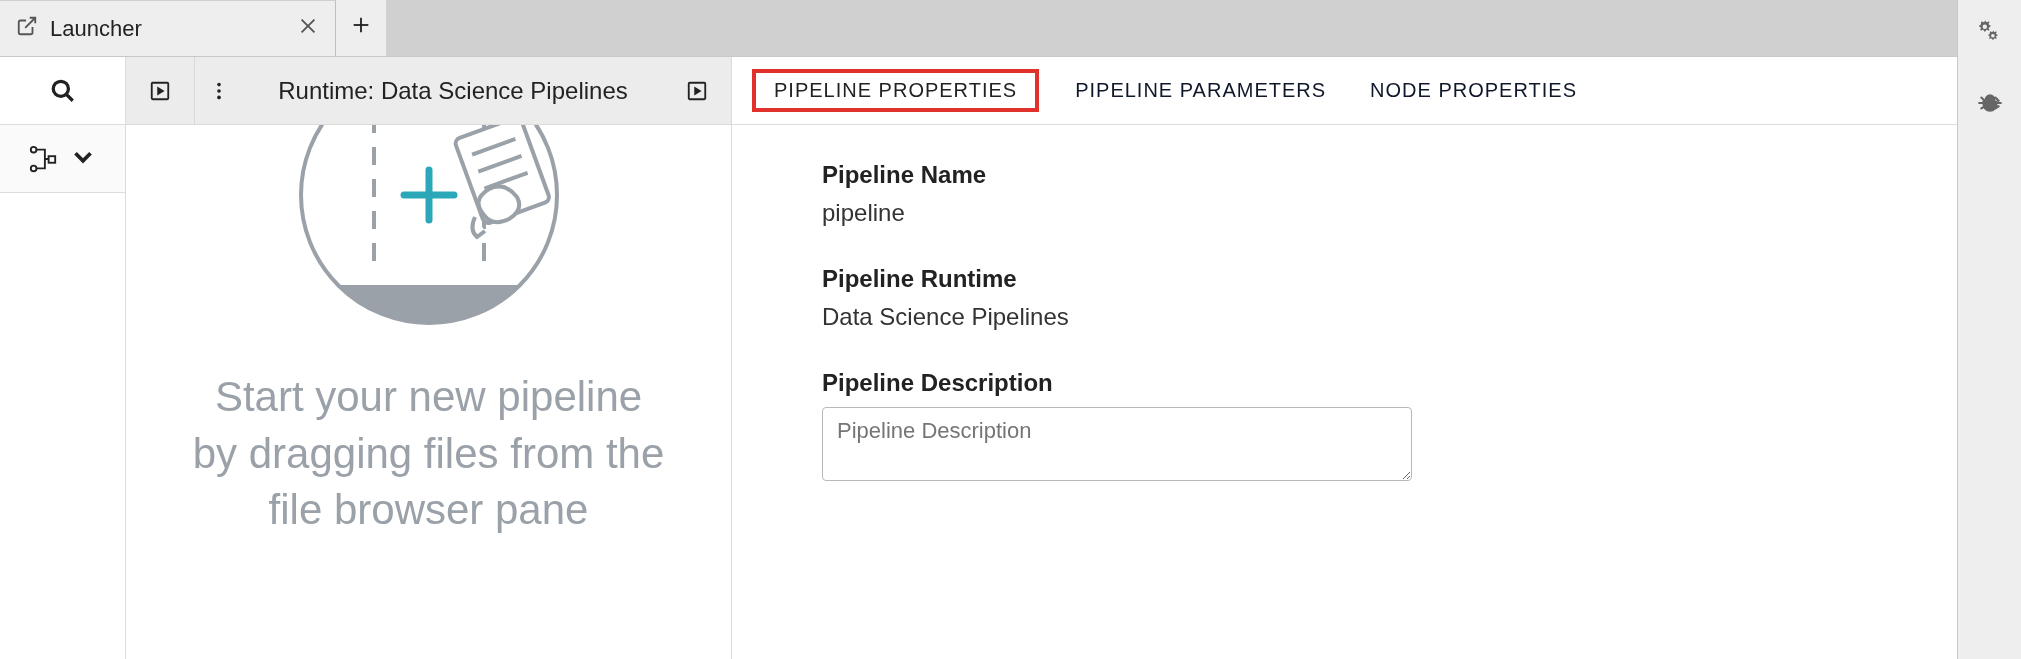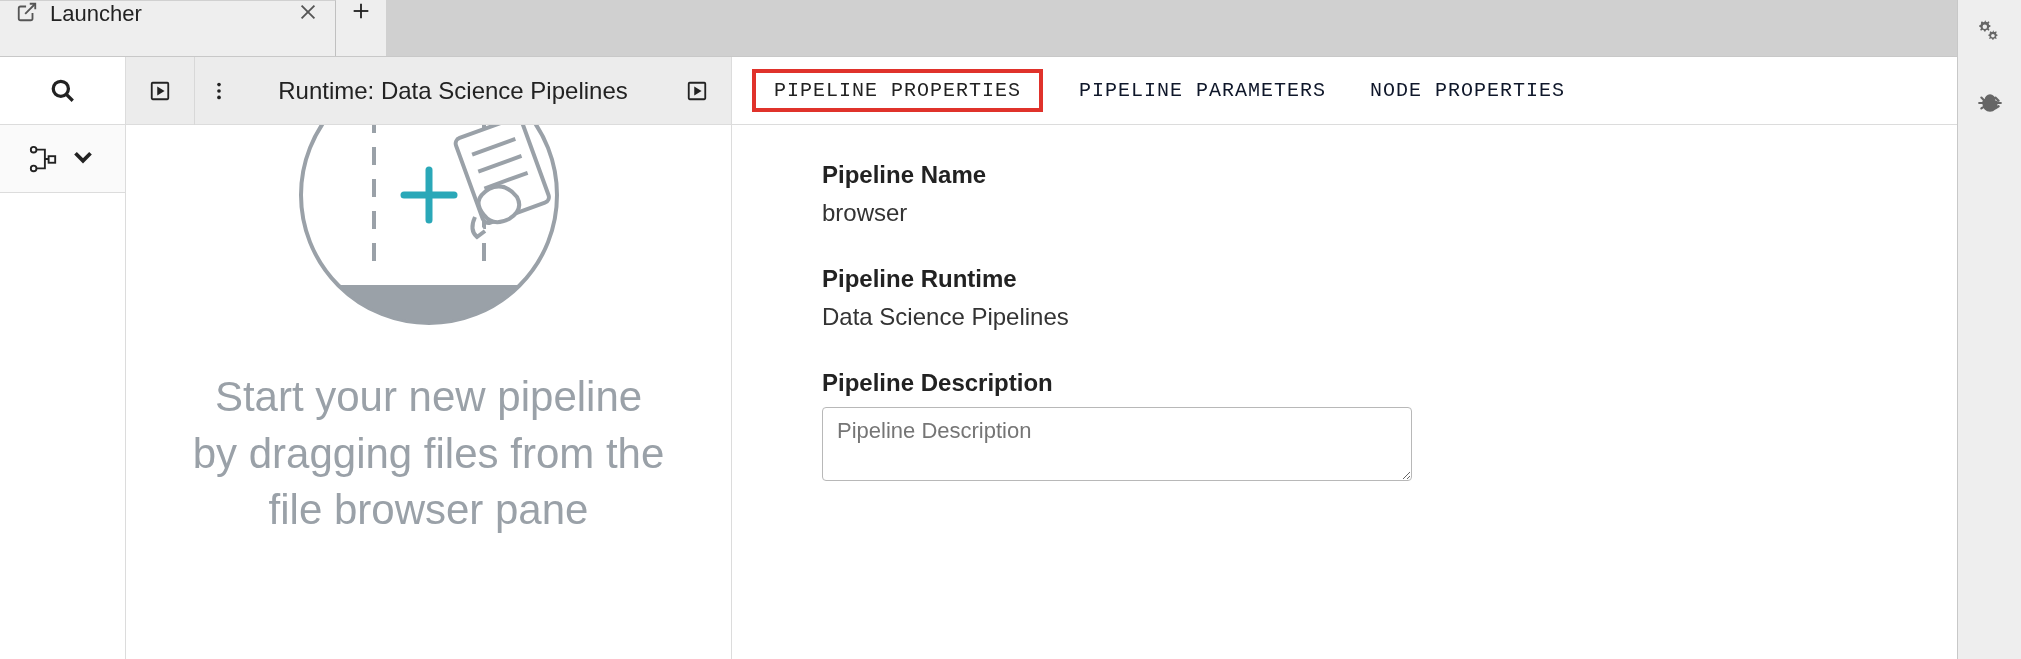--- a/index.html
+++ b/index.html
@@ -13,21 +13,21 @@
   }
 
   
   .tab-bar {
     display: flex;
     height: 56px;
     background: #d0d0d0;
   }
   .tab {
     display: flex;
-    align-items: flex-start;
+    align-items: center;
     padding: 0 16px;
     border-right: 1px solid #c0c0c0;
     cursor: pointer;
     gap: 12px;
     font-size: 22px;
     color: #222;
     position: relative;
   }
   .tab.inactive {
     background: #eeeeee;
@@ -152,21 +152,20 @@
     flex-direction: column;
     background: #fff;
   }
   .props-tab-bar {
     display: flex;
     align-items: center;
     height: 68px;
     border-bottom: 1px solid #dcdcdc;
     padding: 0 20px;
     gap: 28px;
-    font-family: Liberation Mono, monospace;
   }
   .props-tab {
     font-size: 20px;
     letter-spacing: 1px;
     color: #0f172a;
     cursor: pointer;
     padding: 4px 8px;
   }
   .props-tab.active {
     color: #222;
@@ -332,21 +331,21 @@
     <div class="props-tab-bar">
       <span class="highlight-box">
         <span class="props-tab active">PIPELINE PROPERTIES</span>
       </span>
       <span class="props-tab">PIPELINE PARAMETERS</span>
       <span class="props-tab">NODE PROPERTIES</span>
     </div>
     <div class="props-body">
       <div class="field-group">
         <div class="field-label">Pipeline Name</div>
-        <div class="field-value">browser</div>
+        <div class="field-value">pipeline</div>
       </div>
       <div class="field-group">
         <div class="field-label">Pipeline Runtime</div>
         <div class="field-value">Data Science Pipelines</div>
       </div>
       <div class="field-group">
         <div class="field-label">Pipeline Description</div>
         <textarea class="field-textarea" placeholder="Pipeline Description" style=""></textarea>
       </div>
     </div>

